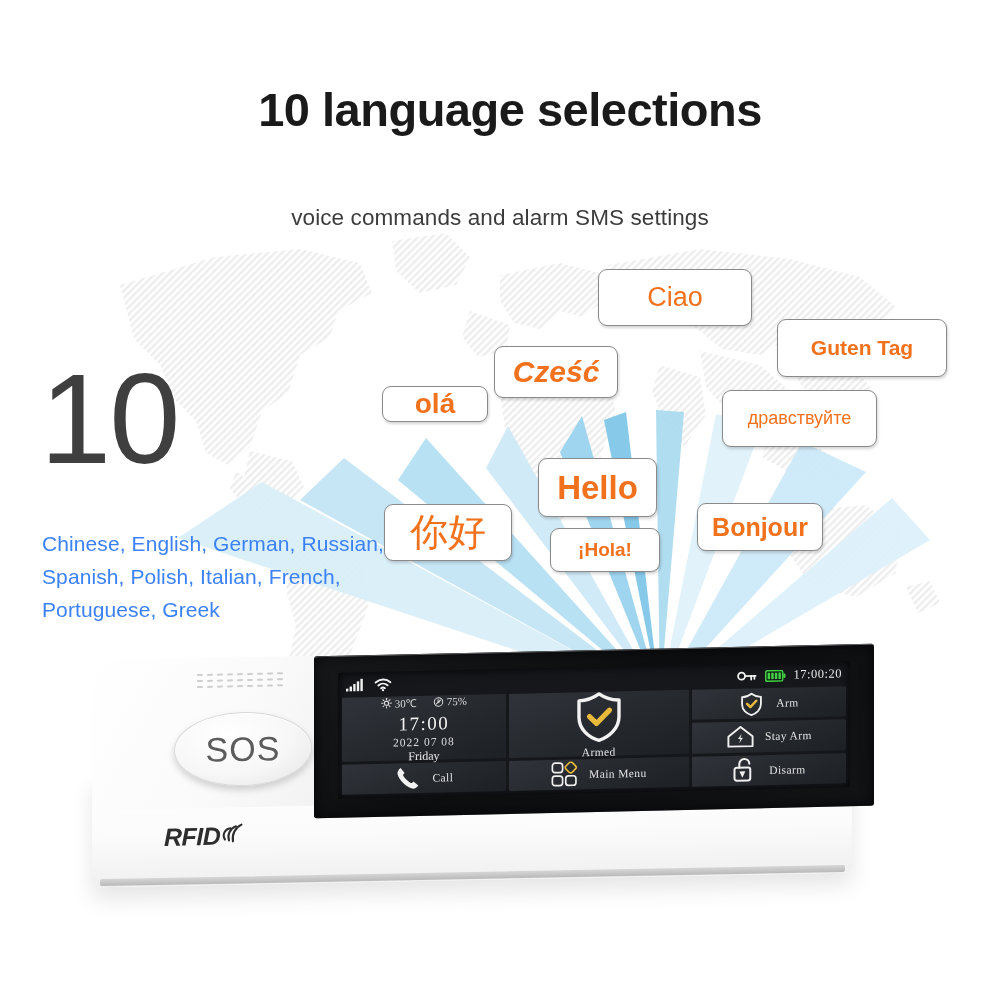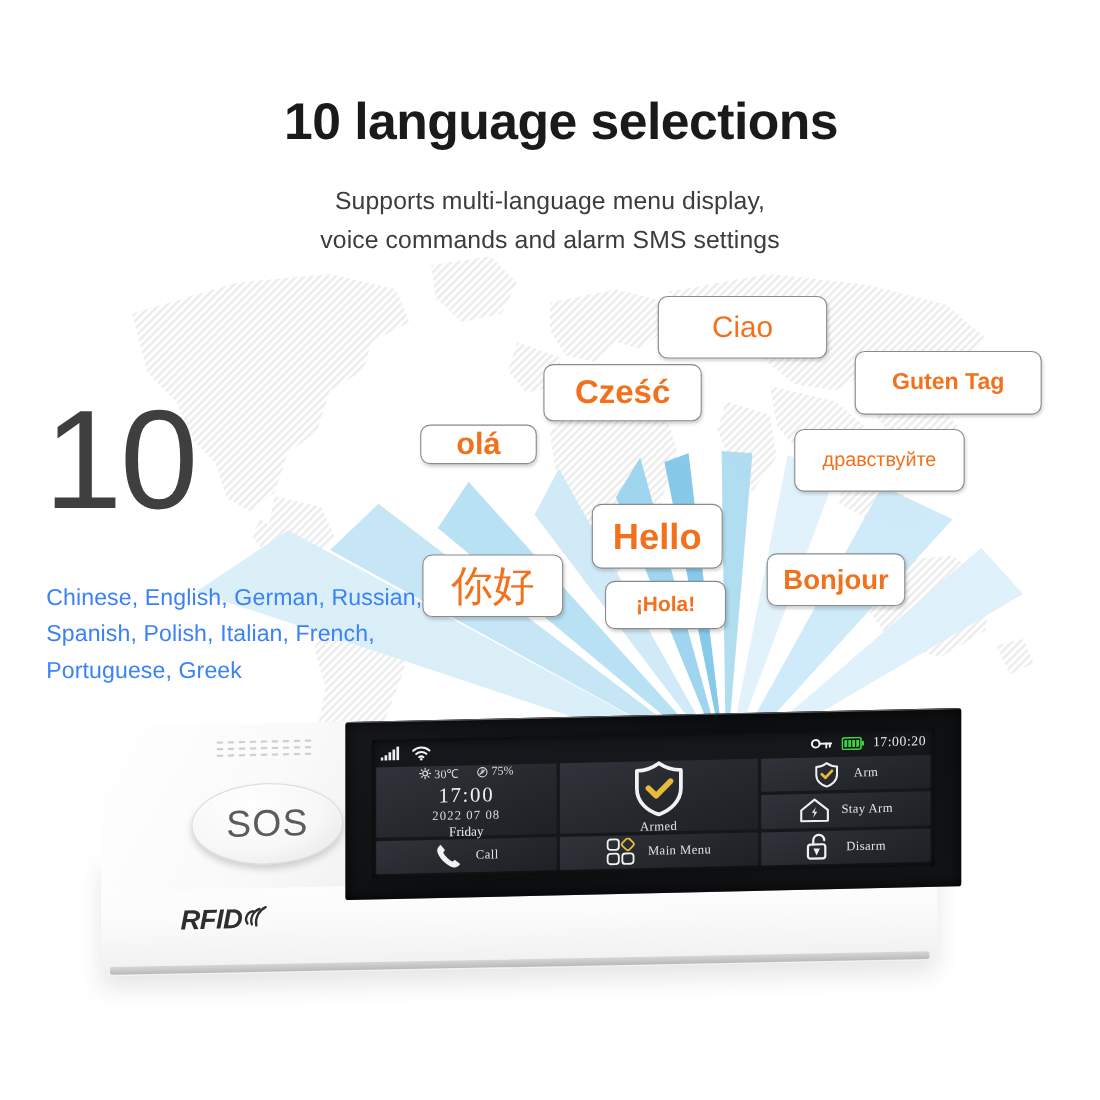--- a/index.html
+++ b/index.html
@@ -360,31 +360,30 @@
         <polygon points="660,468 626,182 604,190 660,468" fill="#7fc6e8" opacity=".95"></polygon>
         <polygon points="660,468 684,182 656,180 660,468" fill="#a9d9ef" opacity=".9"></polygon>
         <polygon points="660,468 762,196 716,184 660,468" fill="#dff1fb" opacity=".95"></polygon>
         <polygon points="660,468 866,242 802,212 660,468" fill="#cbe8f8" opacity=".92"></polygon>
         <polygon points="660,468 930,310 892,268 660,468" fill="#dcf0fa" opacity=".9"></polygon>
       </g>
     </svg>
   </div>
 
   <div class="headline">10 language selections</div>
-  <div class="subline l1">Supports multi-language menu display,</div>
   <div class="subline l2">voice commands and alarm SMS settings</div>
 
   <div id="bignum">10</div>
   <div class="langline r0">Chinese, English, German, Russian,</div>
   <div class="langline r1">Spanish, Polish, Italian, French,</div>
   <div class="langline r2">Portuguese, Greek</div>
 
   <div id="bubble-layer">
       <div class="bubble" style="left: 598px; top: 269px; width: 154px; height: 57px; font-size: 27px; font-weight: 400; color: rgb(242, 113, 28);">Ciao</div>
-      <div class="bubble" style="left: 494px; top: 331px; width: 144px; height: 52px; font-size: 30px; font-weight: 700; color: rgb(242, 113, 28);">Cześć</div>
+      <div class="bubble" style="left: 494px; top: 346px; width: 124px; height: 52px; font-size: 30px; font-weight: 700; color: rgb(242, 113, 28); font-style: italic;">Cześć</div>
       <div class="bubble" style="left: 777px; top: 319px; width: 170px; height: 58px; font-size: 21px; font-weight: 700; color: rgb(242, 113, 28);">Guten Tag</div>
       <div class="bubble" style="left: 382px; top: 386px; width: 106px; height: 36px; font-size: 28px; font-weight: 700; color: rgb(242, 113, 28);">olá</div>
       <div class="bubble" style="left: 538px; top: 418px; width: 119px; height: 59px; font-size: 33px; font-weight: 700; color: rgb(242, 113, 28); margin-top: 40px;">Hello</div>
       <div class="bubble" style="left: 722px; top: 390px; width: 155px; height: 57px; font-size: 18px; font-weight: 400; color: rgb(242, 113, 28);">дравствуйте</div>
       <div class="bubble" style="left: 384px; top: 504px; width: 128px; height: 57px; font-size: 38px; font-weight: 400; color: rgb(242, 113, 28); font-family: Liberation Serif, serif;">你好</div>
       <div class="bubble" style="left: 697px; top: 503px; width: 126px; height: 48px; font-size: 25px; font-weight: 700; color: rgb(242, 113, 28);">Bonjour</div>
       <div class="bubble" style="left: 550px; top: 528px; width: 110px; height: 44px; font-size: 19px; font-weight: 700; color: rgb(242, 113, 28);">¡Hola!</div>
     </div>
 
   <div id="device">

